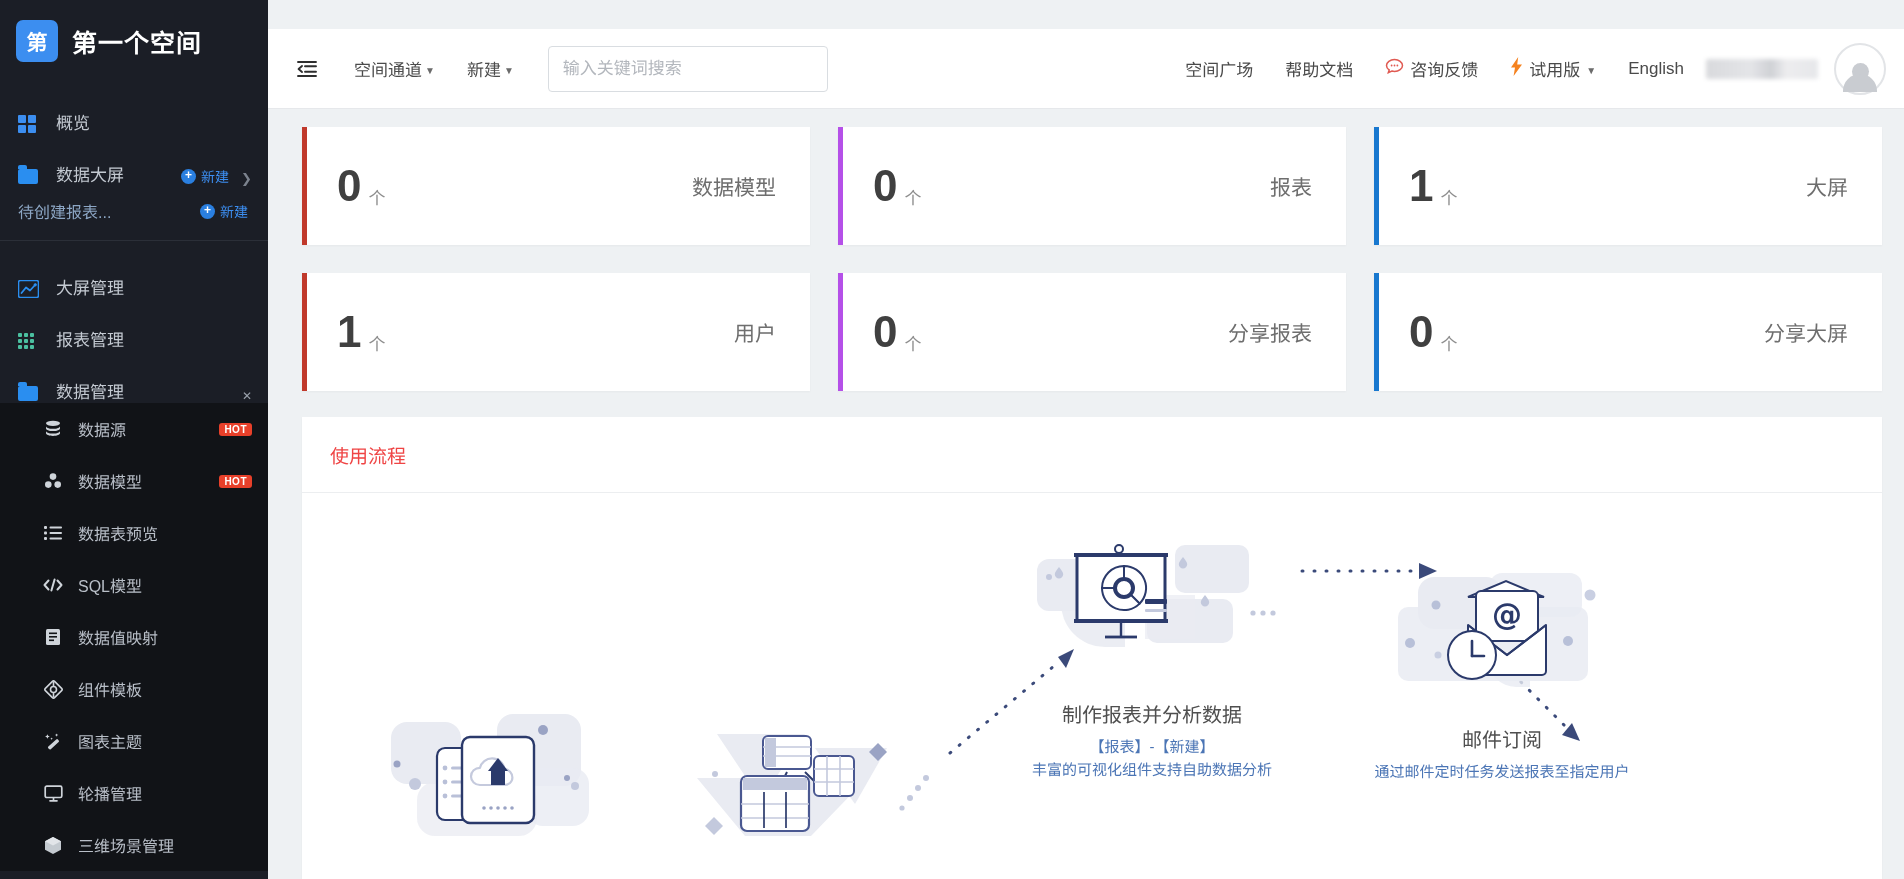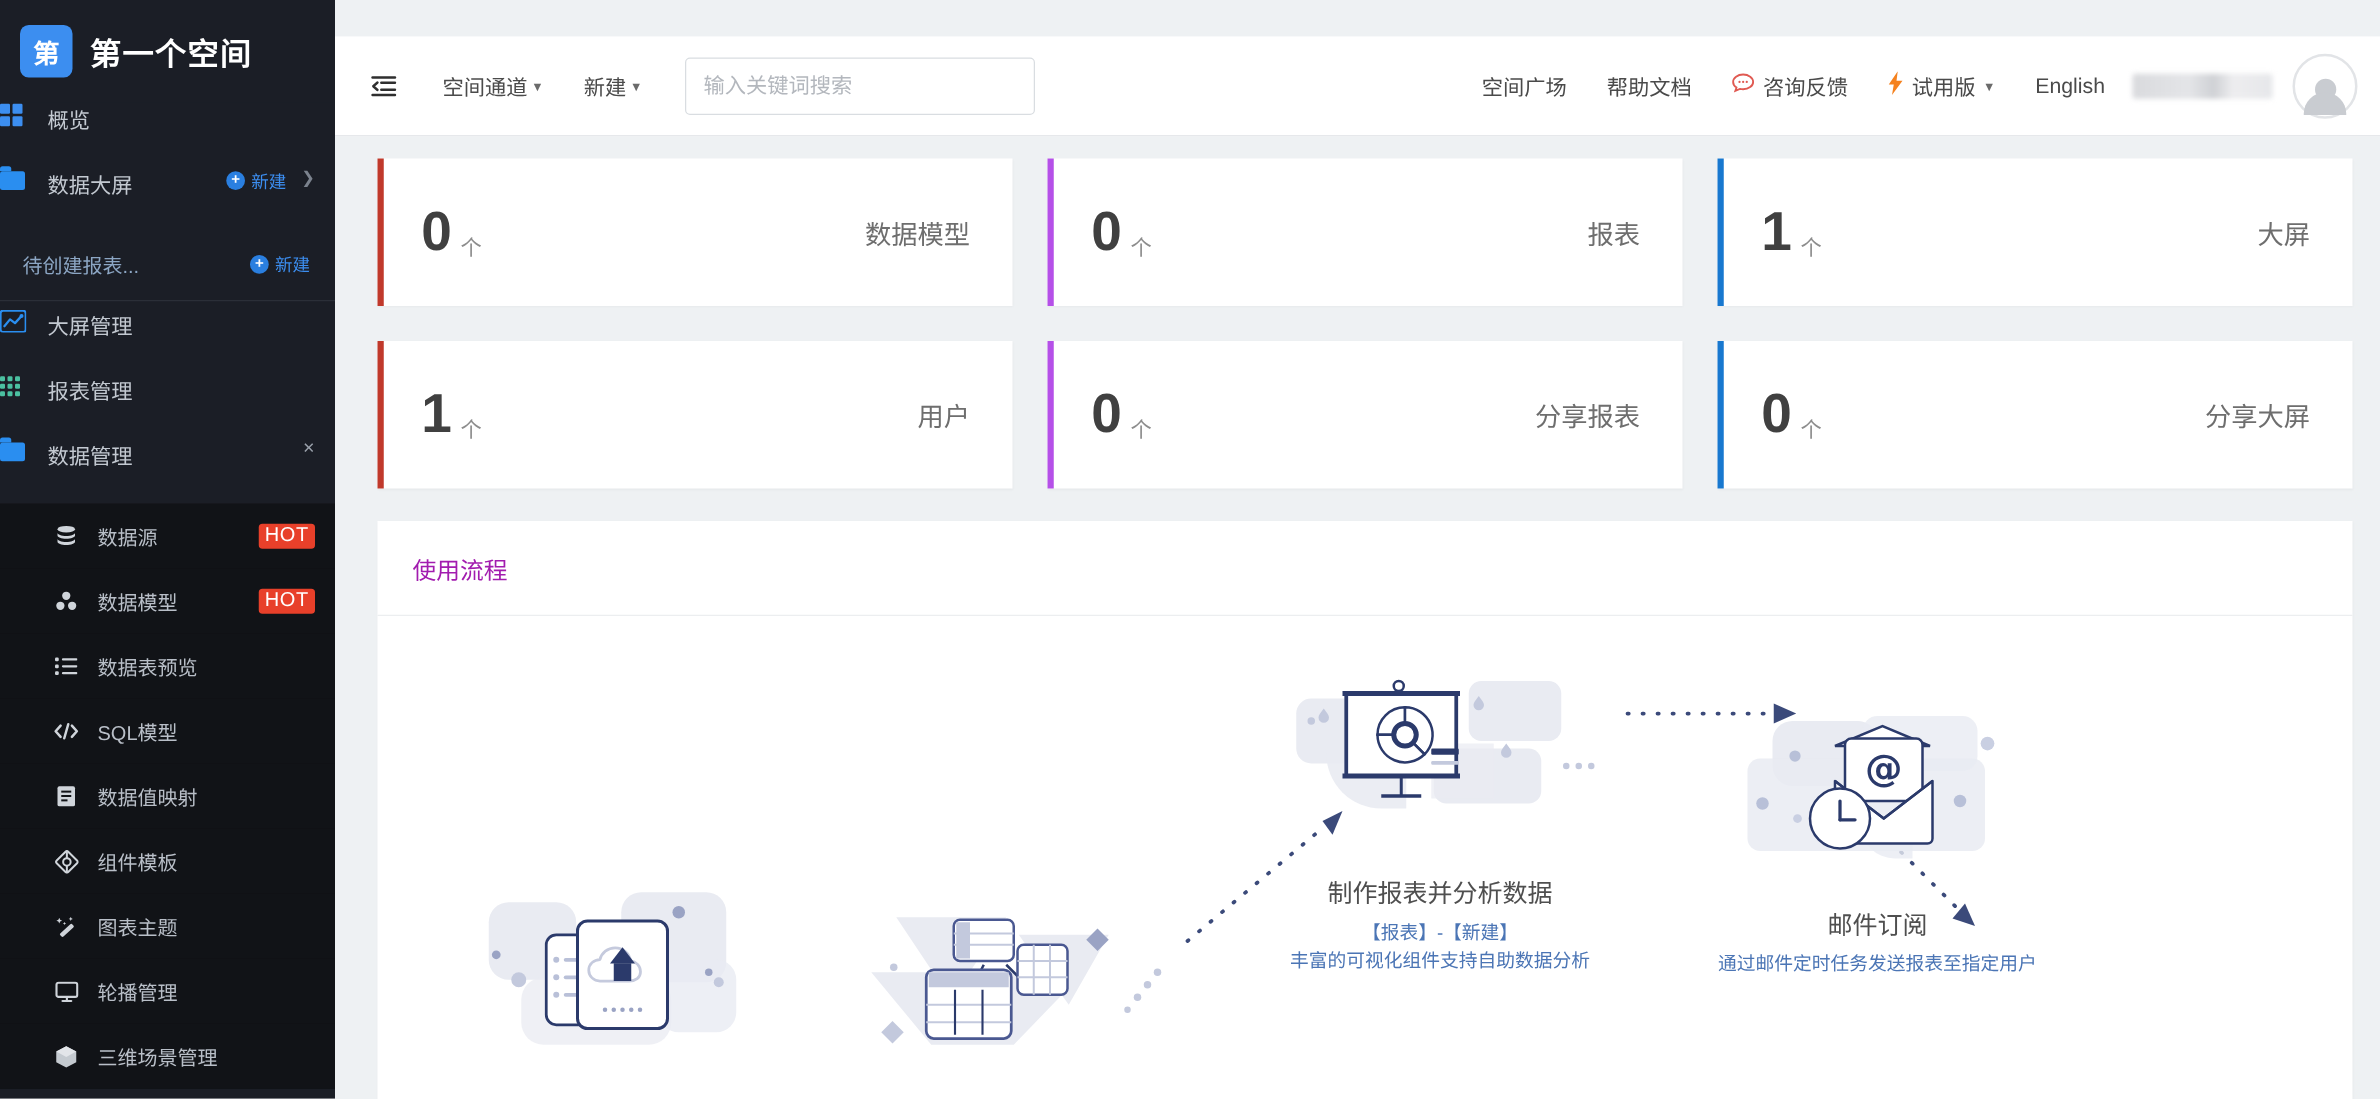--- a/index.html
+++ b/index.html
@@ -32,22 +32,22 @@
     color: #fff; font-size: 21px; font-weight: 700;
     display: flex; align-items: center; justify-content: center;
     letter-spacing: 0;
   }
   .brand-title {
     font-size: 25px; font-weight: 700; color: #ffffff;
     letter-spacing: 1px;
   }
 
   .nav-row {
-    display: flex; align-items: flex-start;
-    height: 52px; padding-right: 16px;
+    display: flex; align-items: flex-end;
+    height: 52px; padding-left: 18px; padding-right: 16px;
     font-size: 17px; color: #c3c9d1;
     cursor: pointer; position: relative;
   }
   .nav-ico {
     width: 26px; min-width: 26px; height: 20px;
     display: flex; align-items: center; justify-content: flex-start;
     margin-right: 12px;
   }
   .nav-label { flex: 1 1 auto; white-space: nowrap; }
 
@@ -97,21 +97,21 @@
   .sub-ico {
     width: 26px; min-width: 26px; height: 20px;
     display: flex; align-items: center; justify-content: center;
     margin-right: 12px; color: #cfd4da;
   }
   .sub-ico svg { display: block; }
   .sub-label { flex: 1 1 auto; white-space: nowrap; }
 
   .hot-badge {
     background: #e8402a; color: #fff;
-    font-size: 16px; font-weight: 400;
+    font-size: 10px; font-weight: 700;
     padding: 1px 5px; border-radius: 3px;
     letter-spacing: .5px;
   }
 
   .submenu { background: #111317; }
 
   
   .main {
     flex: 1 1 auto; height: 879px;
     display: flex; flex-direction: column;
@@ -209,21 +209,21 @@
     margin-left: auto; font-size: 21px; color: #6e6e6e;
   }
 
   
   .flow-panel {
     background: #fff; box-shadow: 0 1px 2px rgba(0,0,0,.04);
     margin-bottom: 24px;
   }
   .flow-head {
     height: 76px; display: flex; align-items: center;
-    padding: 0 0 0 28px; font-size: 19px; color: #a21caf;
+    padding: 0 0 0 28px; font-size: 19px; color: #ef4444;
     border-bottom: 1px solid #eceef0;
   }
   .flow-body {
     position: relative;
     height: 430px;
     padding: 10px 20px 0 20px;
   }
   .flow-steps {
     position: relative; width: 100%; height: 100%;
   }

